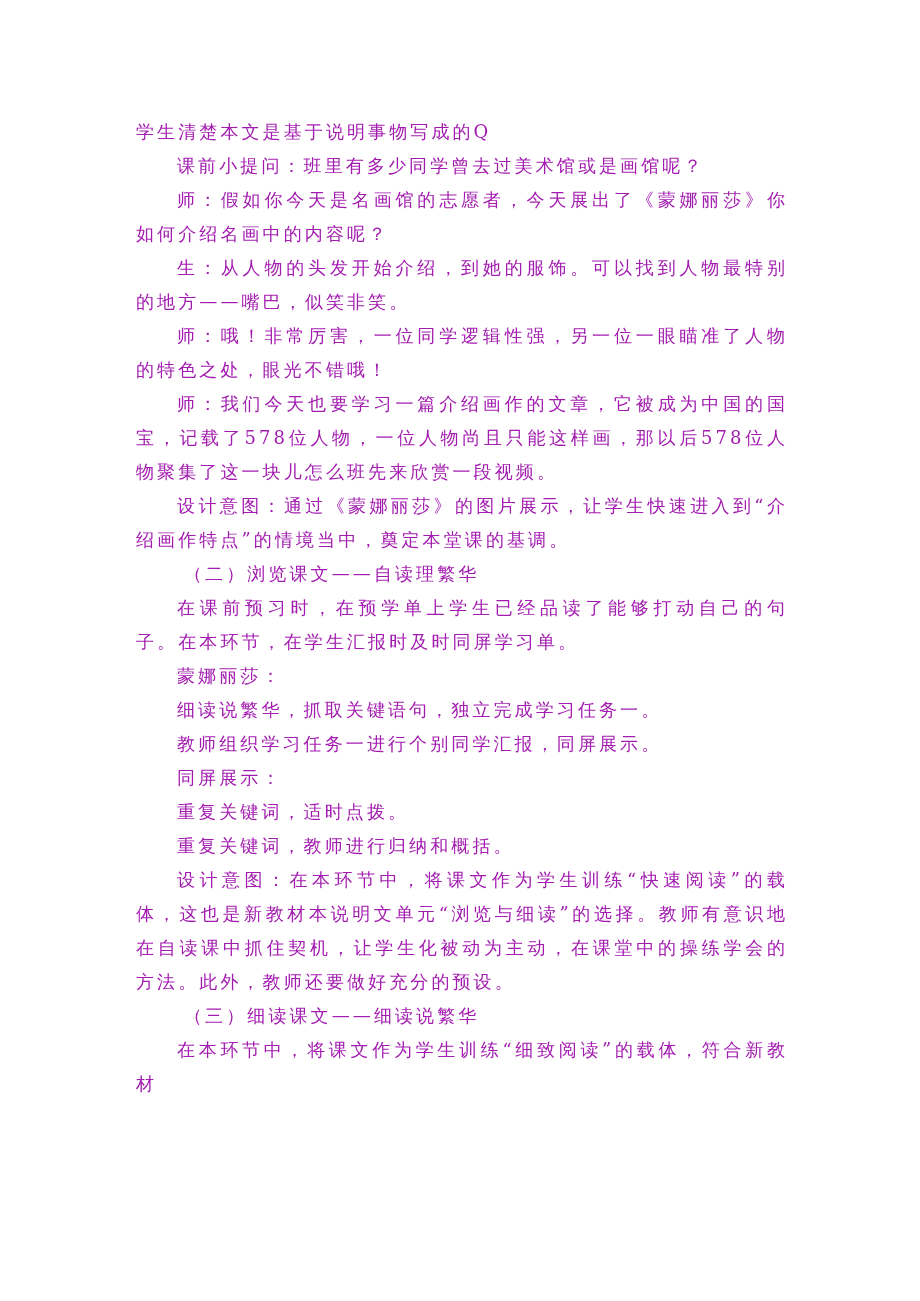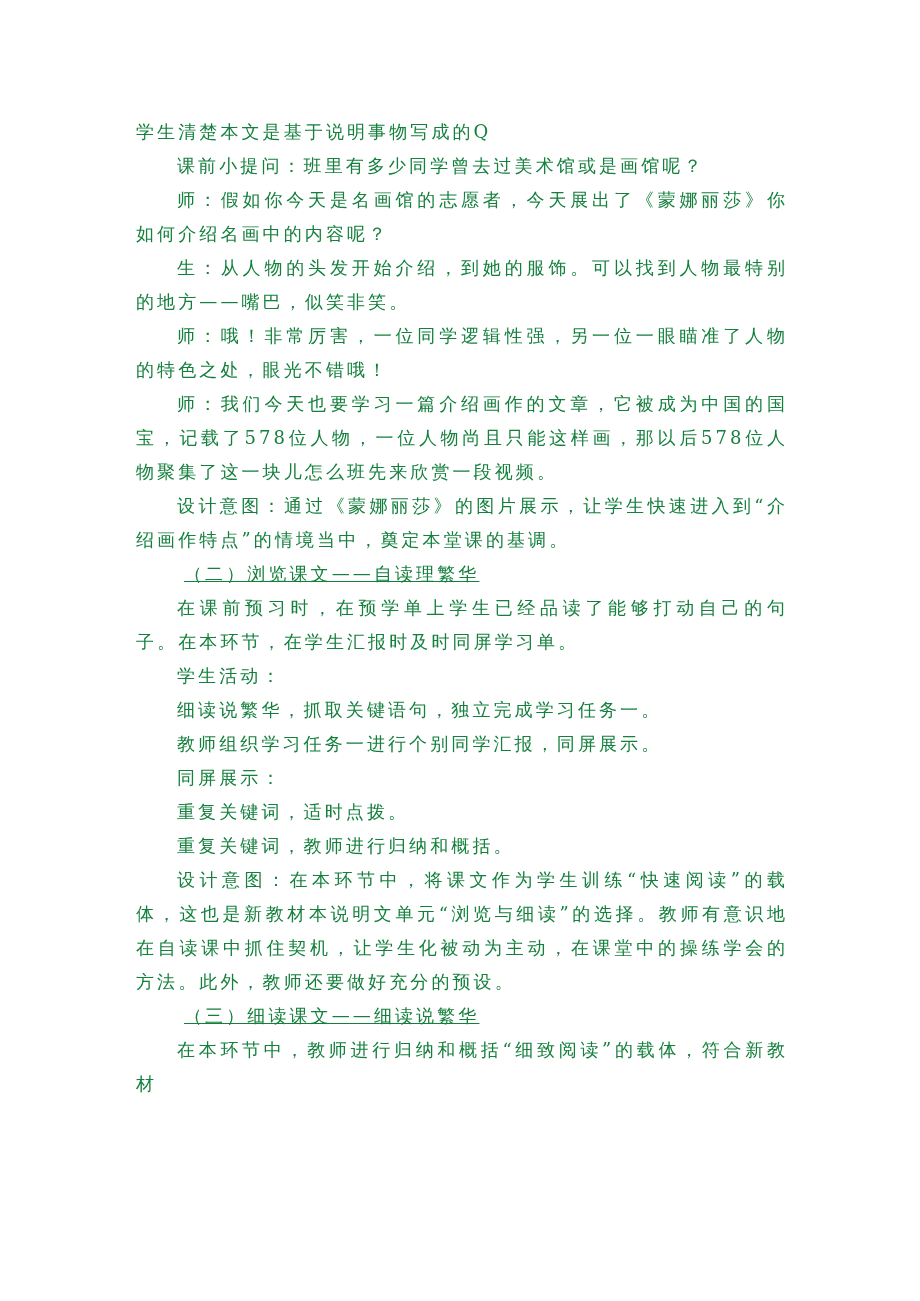--- a/index.html
+++ b/index.html
@@ -4,43 +4,43 @@
 <style>
   html, body { margin: 0; padding: 0; background: #ffffff; }
   body { width: 920px; height: 1301px; position: relative; overflow: hidden; }
   .page {
     position: absolute;
     left: 136px;
     top: 115px;
     width: 652px;
     font-family: "DejaVu Serif", "Liberation Serif", serif;
     font-size: 18px;
-    color: #15803d;
+    color: #a21caf;
     letter-spacing: 3.1px;
     line-height: 34px;
   }
   .p { margin: 0; text-align: justify; text-align-last: left; }
   .indent { text-indent: 41px; }
-  .heading { text-indent: 48px; text-decoration: underline; }
+  .heading { text-indent: 48px; }
 </style>
 </head>
 <body>
 
 <div class="page">
   <p class="p">学生清楚本文是基于说明事物写成的Q</p>
   <p class="p indent">课前小提问：班里有多少同学曾去过美术馆或是画馆呢？</p>
   <p class="p indent">师：假如你今天是名画馆的志愿者，今天展出了《蒙娜丽莎》你如何介绍名画中的内容呢？</p>
   <p class="p indent">生：从人物的头发开始介绍，到她的服饰。可以找到人物最特别的地方——嘴巴，似笑非笑。</p>
   <p class="p indent">师：哦！非常厉害，一位同学逻辑性强，另一位一眼瞄准了人物的特色之处，眼光不错哦！</p>
   <p class="p indent">师：我们今天也要学习一篇介绍画作的文章，它被成为中国的国宝，记载了578位人物，一位人物尚且只能这样画，那以后578位人物聚集了这一块儿怎么班先来欣赏一段视频。</p>
   <p class="p indent">设计意图：通过《蒙娜丽莎》的图片展示，让学生快速进入到“介绍画作特点”的情境当中，奠定本堂课的基调。</p>
   <p class="p heading">（二）浏览课文——自读理繁华</p>
   <p class="p indent">在课前预习时，在预学单上学生已经品读了能够打动自己的句子。在本环节，在学生汇报时及时同屏学习单。</p>
-  <p class="p indent">学生活动：</p>
+  <p class="p indent">蒙娜丽莎：</p>
   <p class="p indent">细读说繁华，抓取关键语句，独立完成学习任务一。</p>
   <p class="p indent">教师组织学习任务一进行个别同学汇报，同屏展示。</p>
   <p class="p indent">同屏展示：</p>
   <p class="p indent">重复关键词，适时点拨。</p>
   <p class="p indent">重复关键词，教师进行归纳和概括。</p>
   <p class="p indent">设计意图：在本环节中，将课文作为学生训练“快速阅读”的载体，这也是新教材本说明文单元“浏览与细读”的选择。教师有意识地在自读课中抓住契机，让学生化被动为主动，在课堂中的操练学会的方法。此外，教师还要做好充分的预设。</p>
   <p class="p heading">（三）细读课文——细读说繁华</p>
-  <p class="p indent">在本环节中，教师进行归纳和概括“细致阅读”的载体，符合新教材</p>
+  <p class="p indent">在本环节中，将课文作为学生训练“细致阅读”的载体，符合新教材</p>
 </div>
 
 </body></html>

